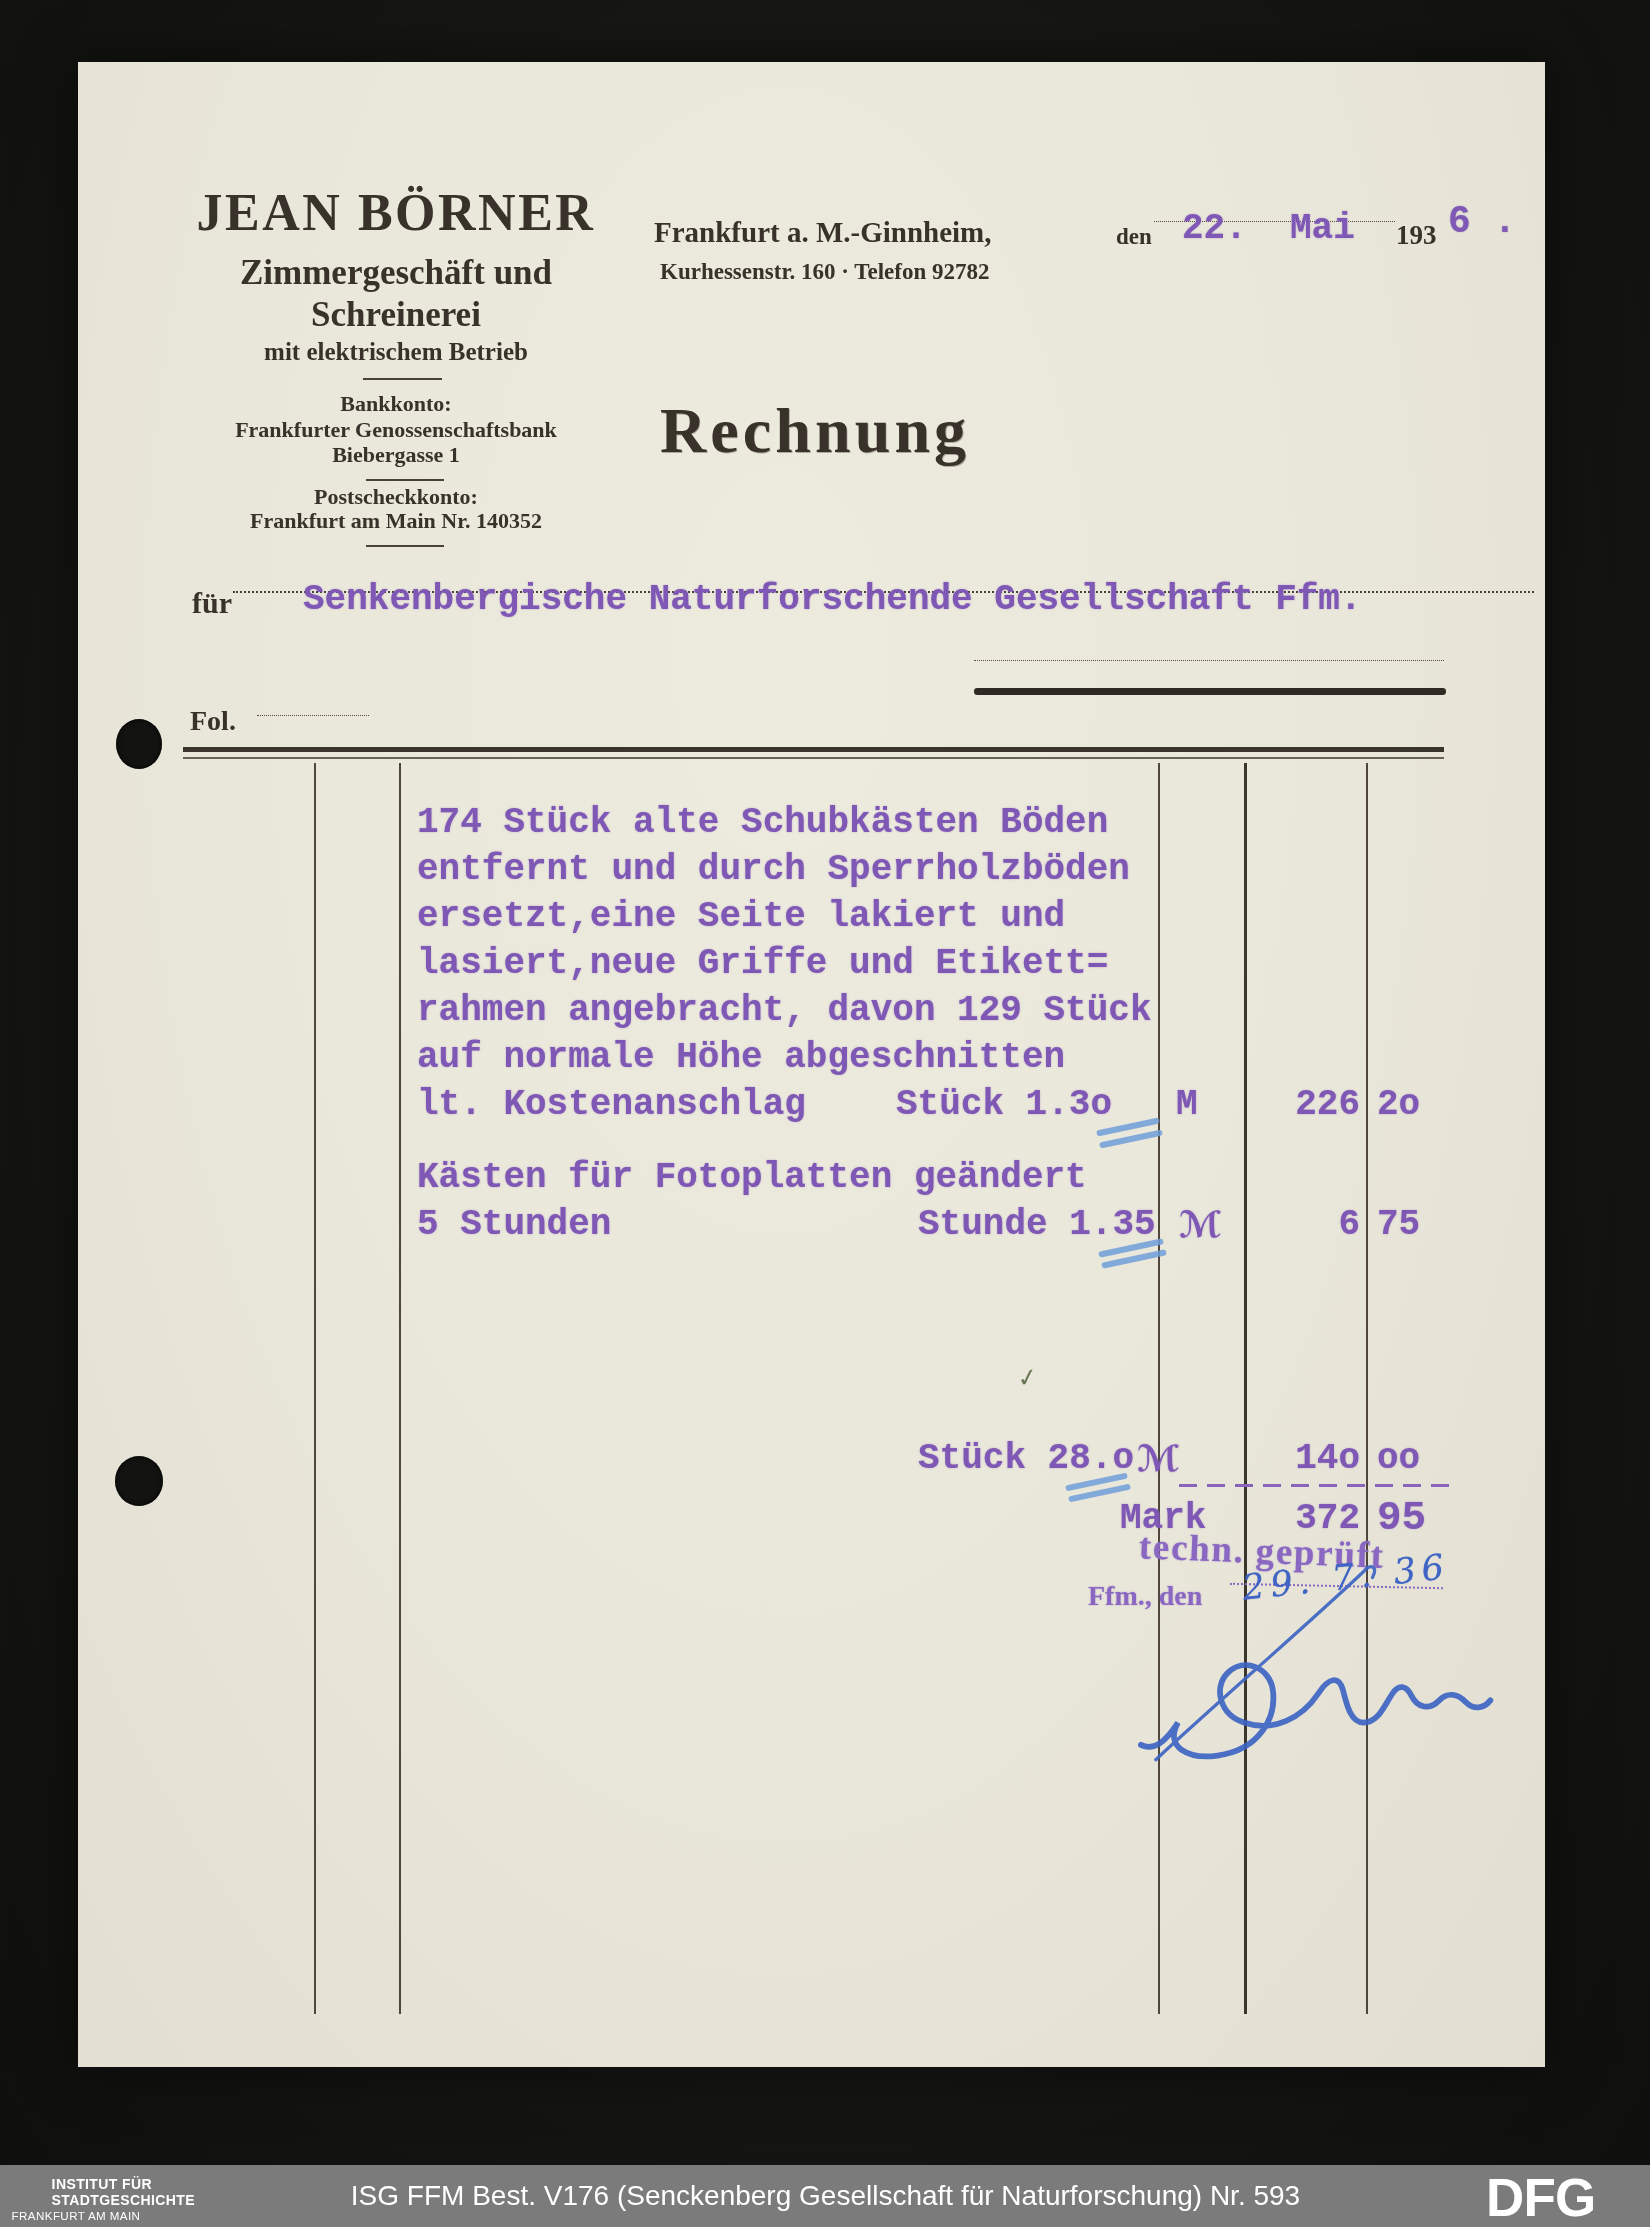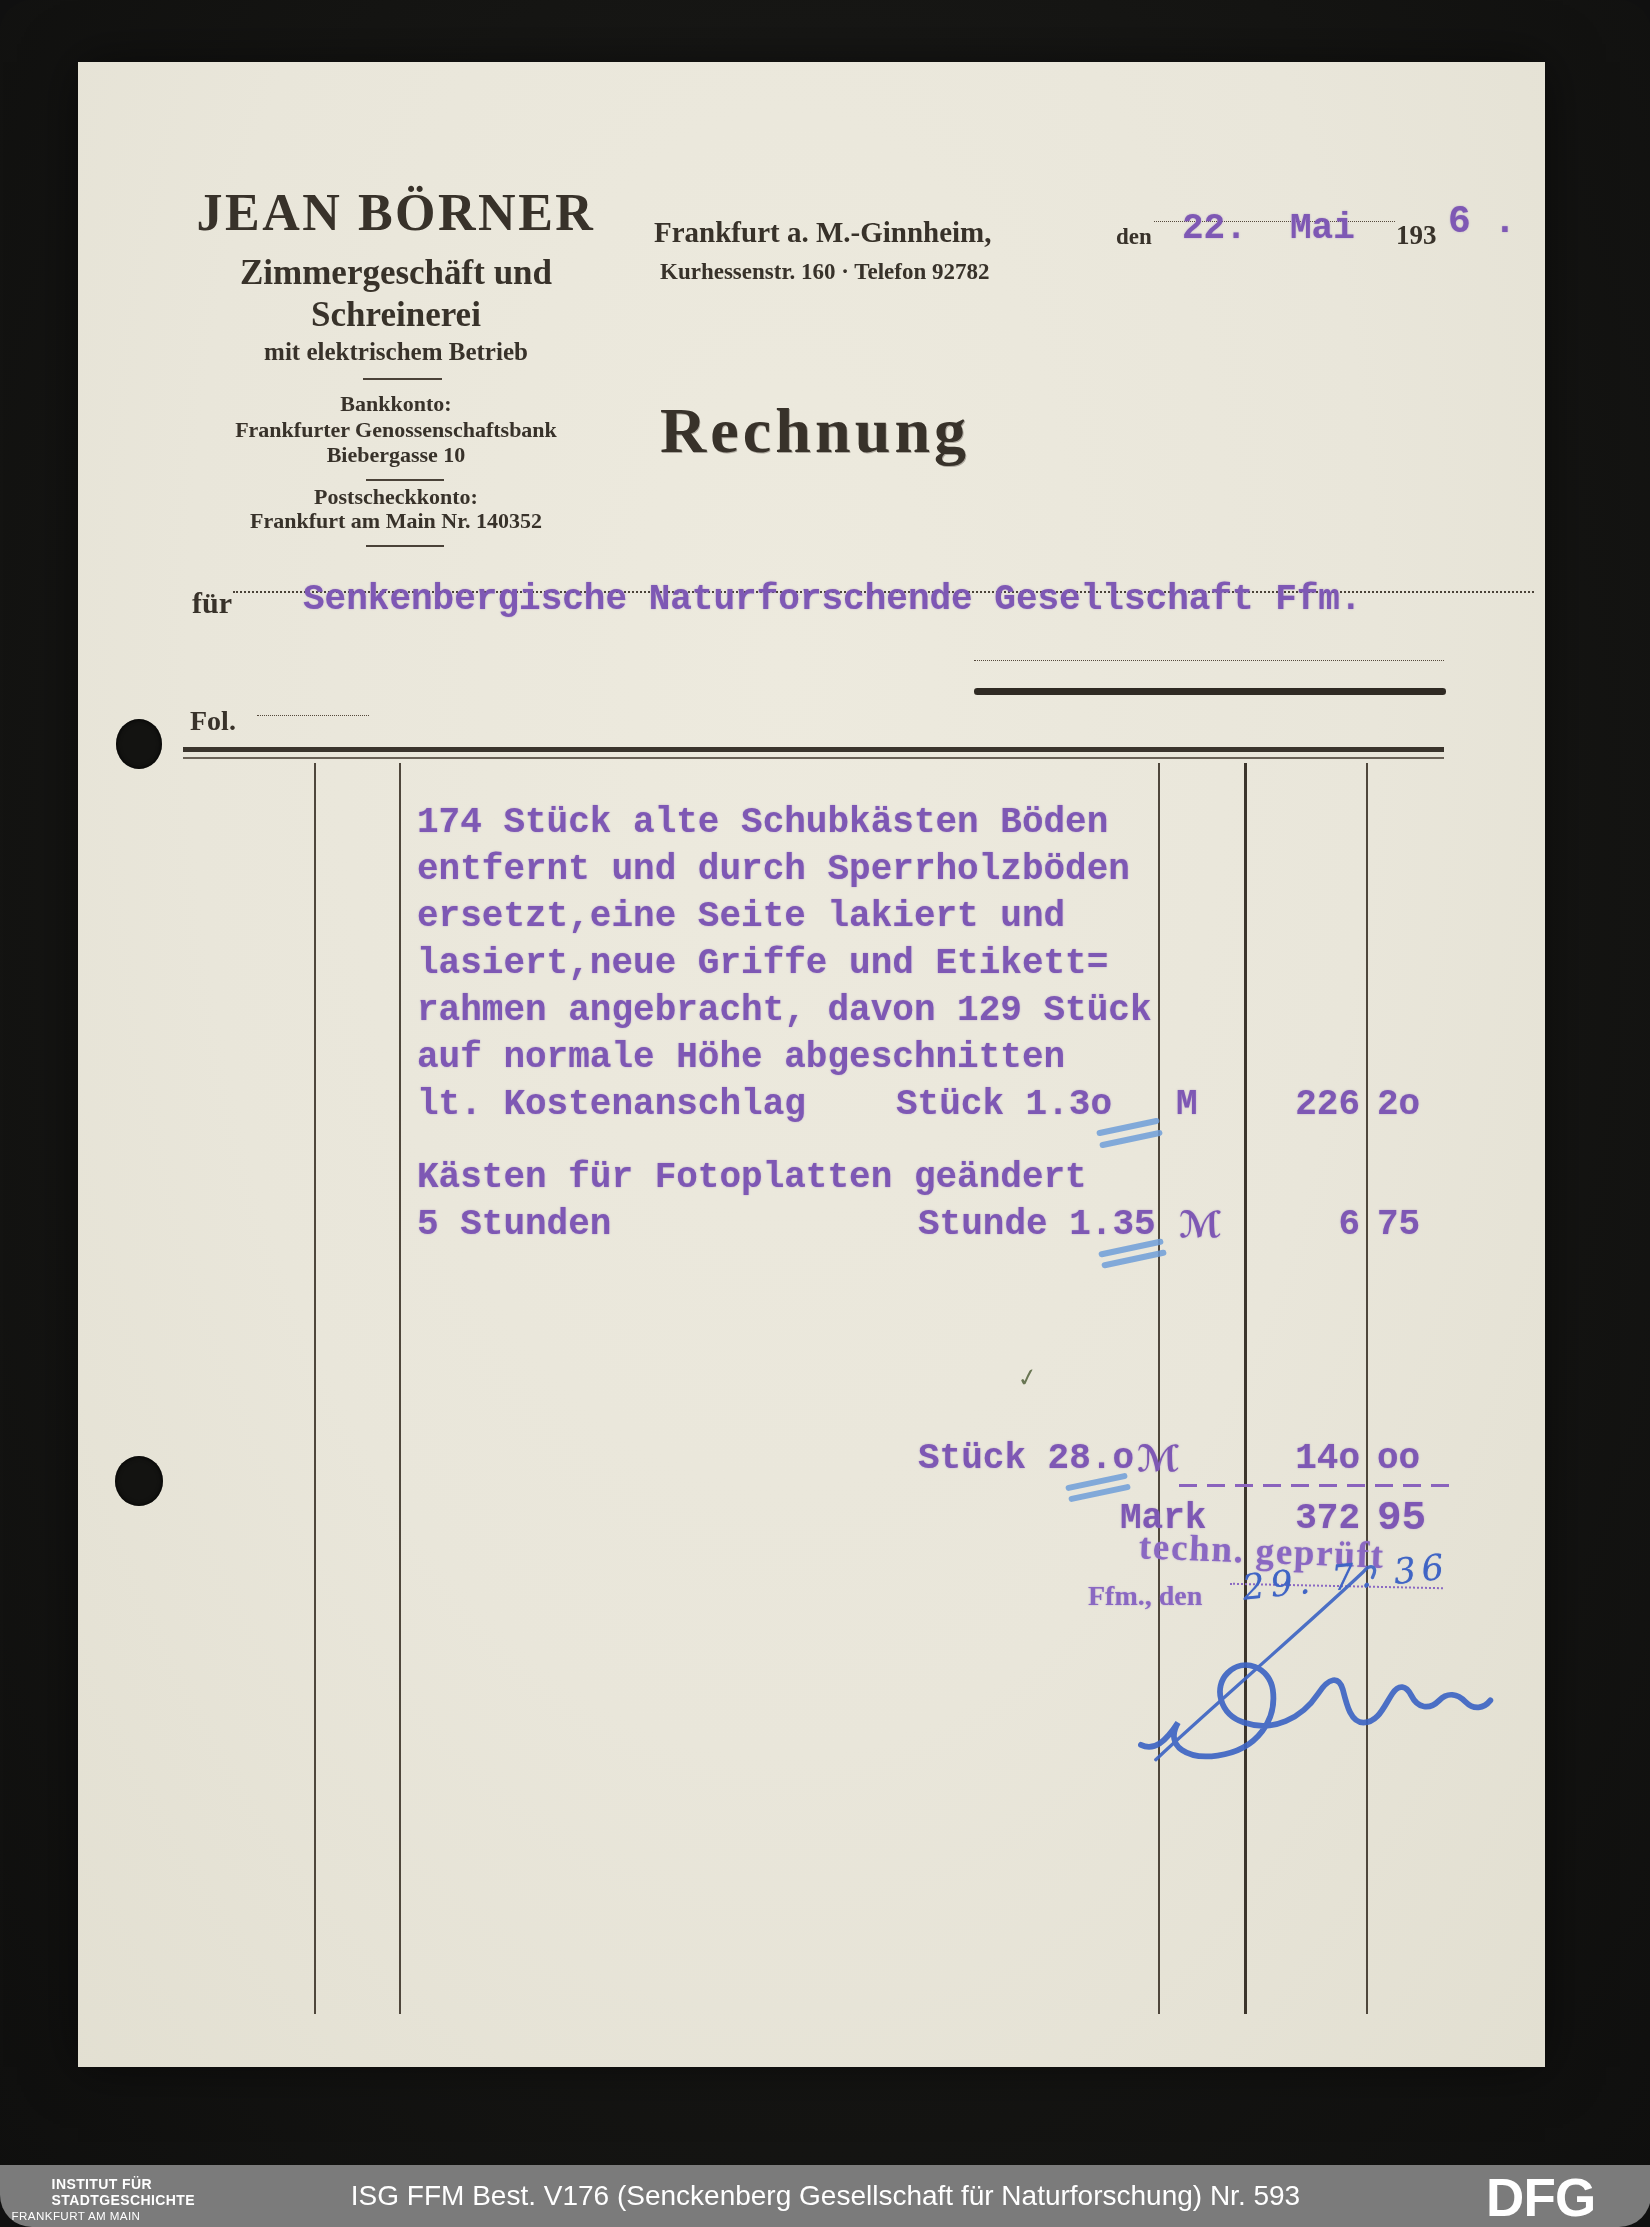--- a/index.html
+++ b/index.html
@@ -1,18 +1,18 @@
 <!DOCTYPE html>
 <html style="font-size:13.2px"><head>
 <meta charset="utf-8">
 <style>
   html,body{margin:0;padding:0;background:#101010;}
   .stage{position:relative;width:1651px;height:2227px;background:
     radial-gradient(ellipse at 50% 40%, #1d1d1b 0%, #151513 60%, #0f0f0e 100%);
-    overflow:hidden;font-family:"Liberation Serif", serif;border-radius:32px;}
+    overflow:hidden;font-family:"Liberation Serif", serif;}
   .paper{position:absolute;left:78px;top:62px;width:1467px;height:2005px;
     background:
       radial-gradient(ellipse at 48% 30%, #edeade 0%, #e9e6da 55%, #e2dfd1 100%);
     box-shadow:0 0 50px rgba(0,0,0,.5);}
   .abs{position:absolute;}
   .ink{color:#38322a;}
   .serifb{font-family:"Liberation Serif", serif;font-weight:700;}
   .typed{font-family:"Liberation Mono", monospace;font-weight:700;color:#7e58b4;
     text-shadow:0 0 1.7px rgba(126,88,180,.5);white-space:pre;}
   .tline{height:47px;line-height:47px;}
@@ -46,21 +46,21 @@
   <div class="hole" style="left:116px;top:719px;width:46px;height:50px;"></div>
   <div class="hole" style="left:115px;top:1456px;width:48px;height:50px;"></div>
 
   <div class="abs ink serifb lh-center" style="top:183px;font-size:52px;letter-spacing:2.5px;">JEAN BÖRNER</div>
   <div class="abs ink serifb lh-center" style="top:253px;font-size:35px;">Zimmergeschäft und</div>
   <div class="abs ink serifb lh-center" style="top:295px;font-size:35px;">Schreinerei</div>
   <div class="abs ink lh-center" style="top:338px;font-size:25px;font-weight:600;">mit elektrischem Betrieb</div>
   <div class="smallrule" style="left:363px;top:378px;width:79px;"></div>
   <div class="abs ink lh-center" style="top:391px;font-size:22px;font-weight:600;">Bankkonto:</div>
   <div class="abs ink lh-center" style="top:417px;font-size:22px;font-weight:600;text-align:center;">Frankfurter Genossenschaftsbank</div>
-  <div class="abs ink lh-center" style="top:442px;font-size:22px;font-weight:600;">Biebergasse 10</div>
+  <div class="abs ink lh-center" style="top:442px;font-size:22px;font-weight:600;">Biebergasse 1</div>
   <div class="smallrule" style="left:366px;top:479px;width:78px;"></div>
   <div class="abs ink lh-center" style="top:484px;font-size:22px;font-weight:600;">Postscheckkonto:</div>
   <div class="abs ink lh-center" style="top:508px;font-size:22px;font-weight:600;">Frankfurt am Main Nr. 140352</div>
   <div class="smallrule" style="left:366px;top:545px;width:78px;"></div>
 
   <div class="abs ink serifb" style="left:654px;top:216px;font-size:29px;">Frankfurt a. M.-Ginnheim,</div>
   <div class="abs ink" style="left:1116px;top:224px;font-size:23px;font-weight:600;">den</div>
   <div class="dotted-fine" style="left:1154px;top:221px;width:241px;"></div>
   <div class="abs typed" style="left:1182px;top:208px;font-size:36px;">22.  Mai</div>
   <div class="abs ink serifb" style="left:1396px;top:220px;font-size:27px;">193</div>

